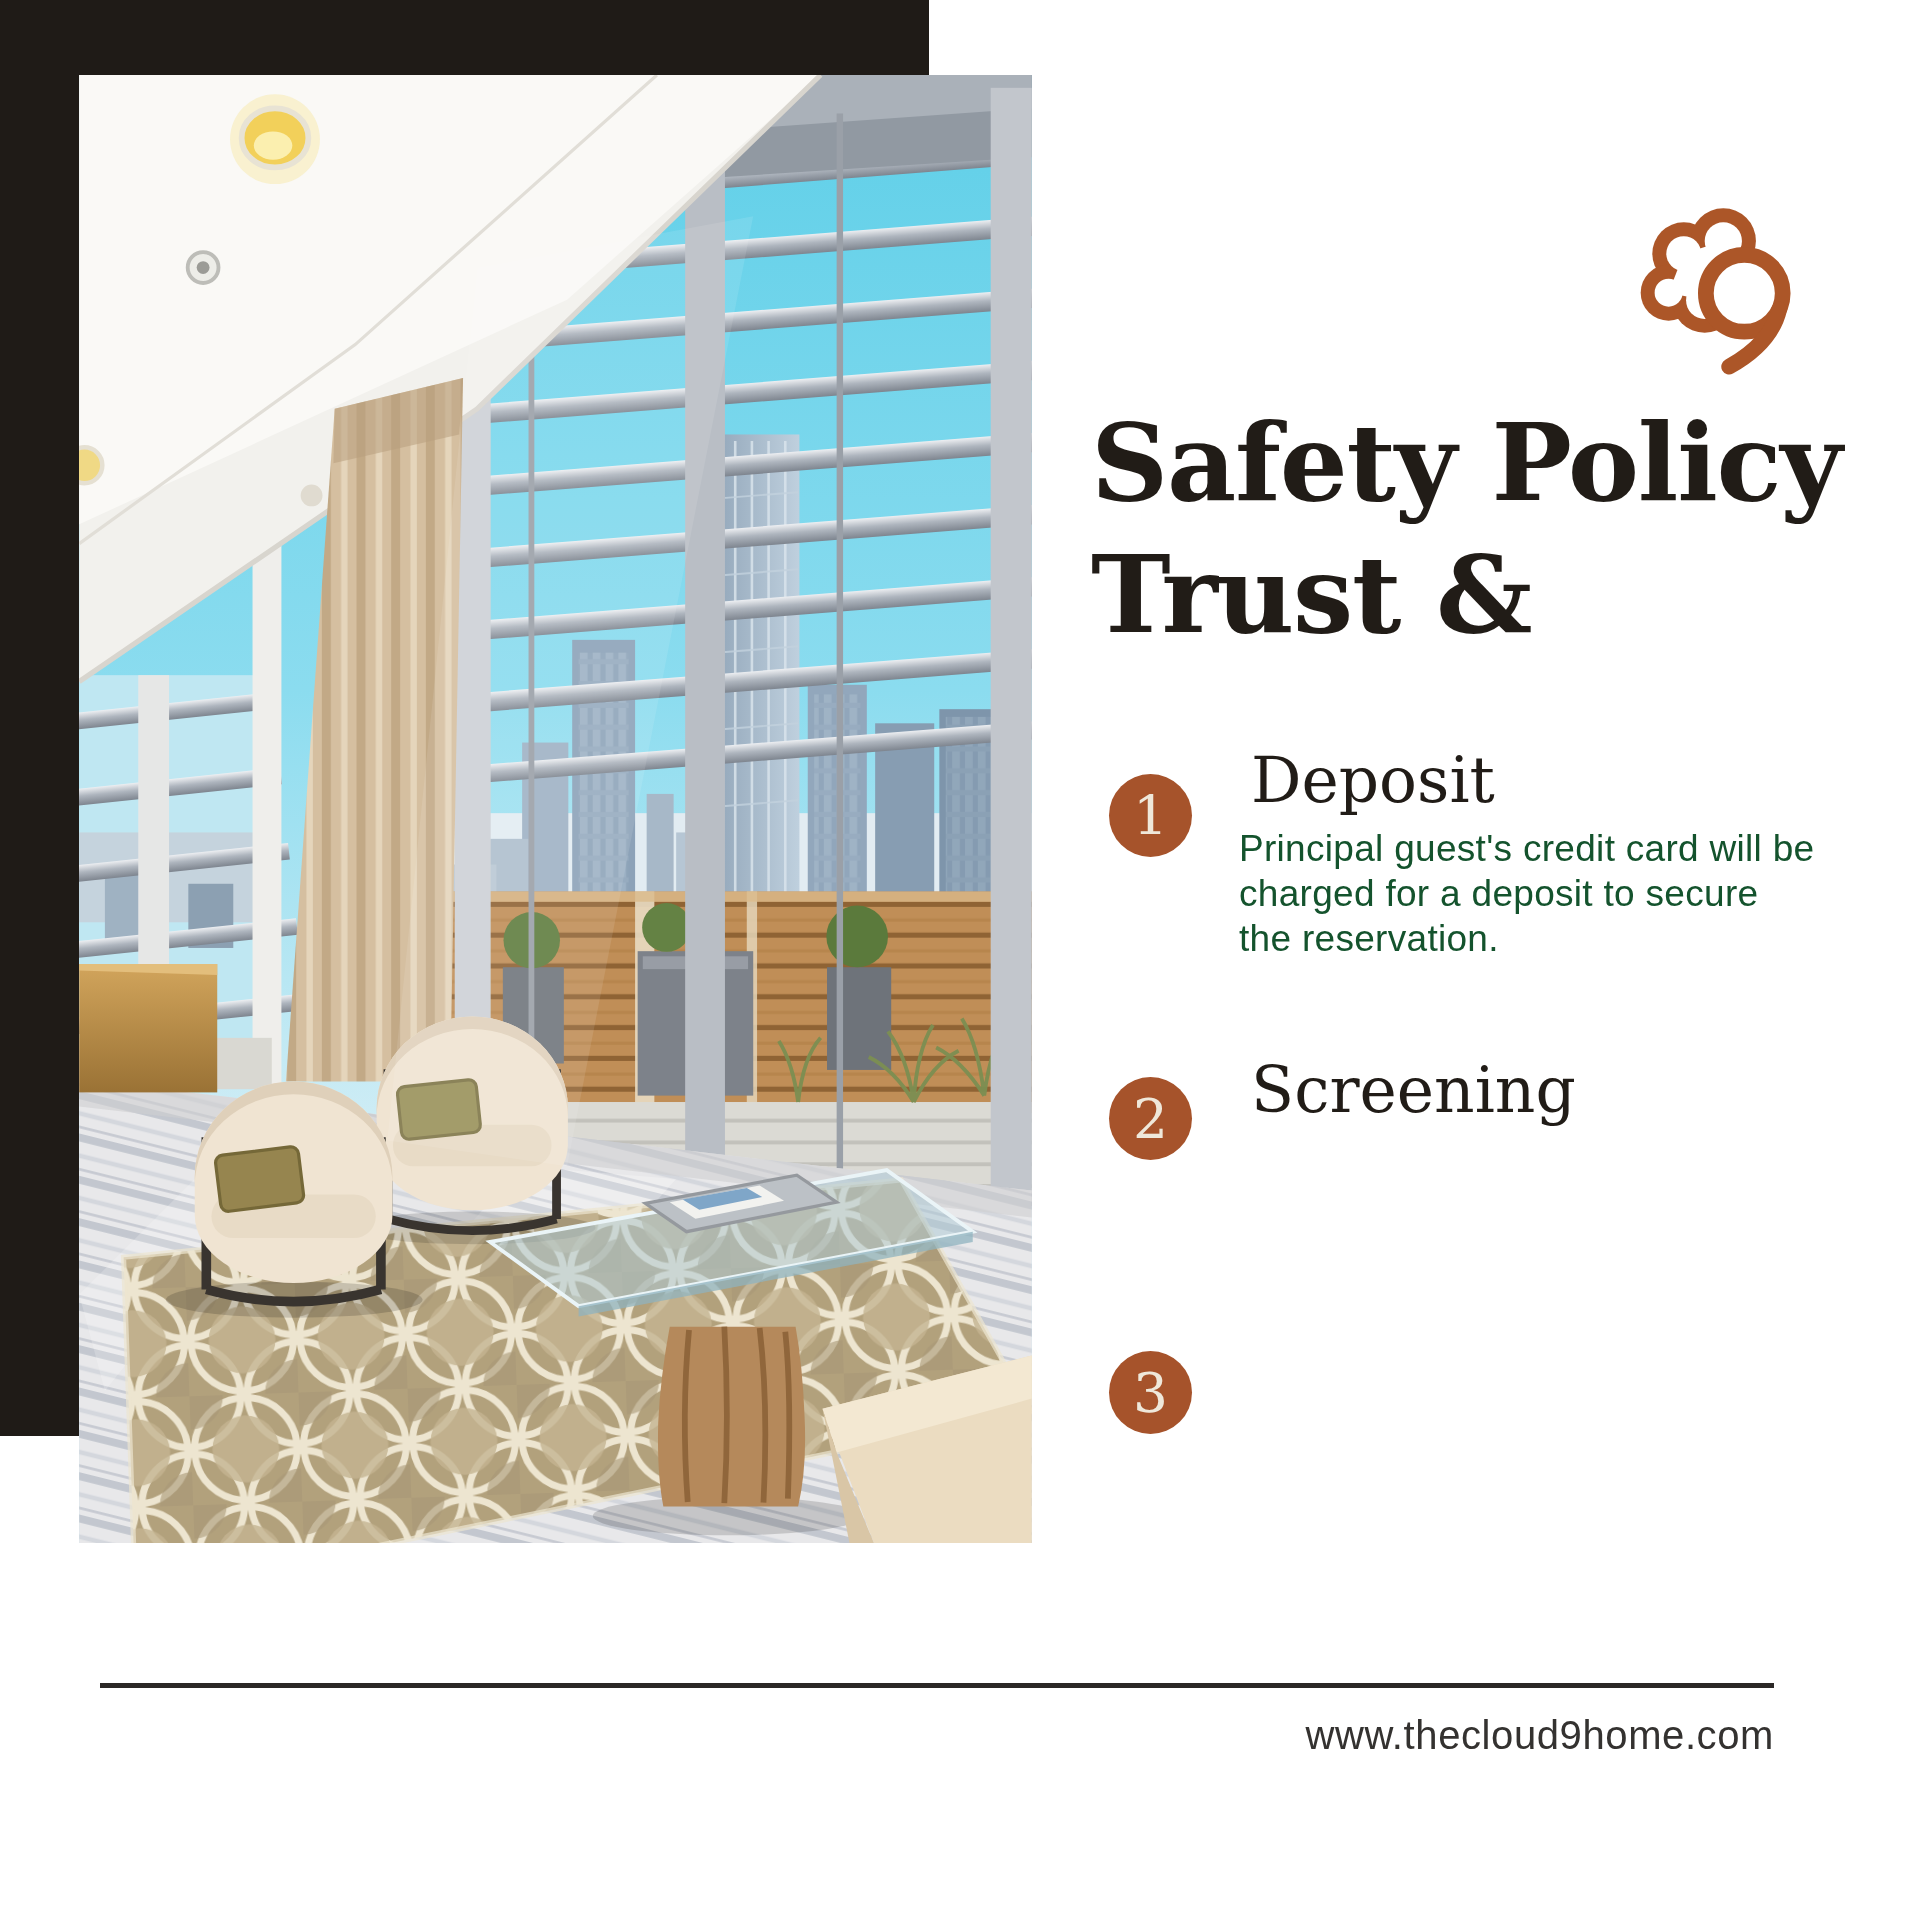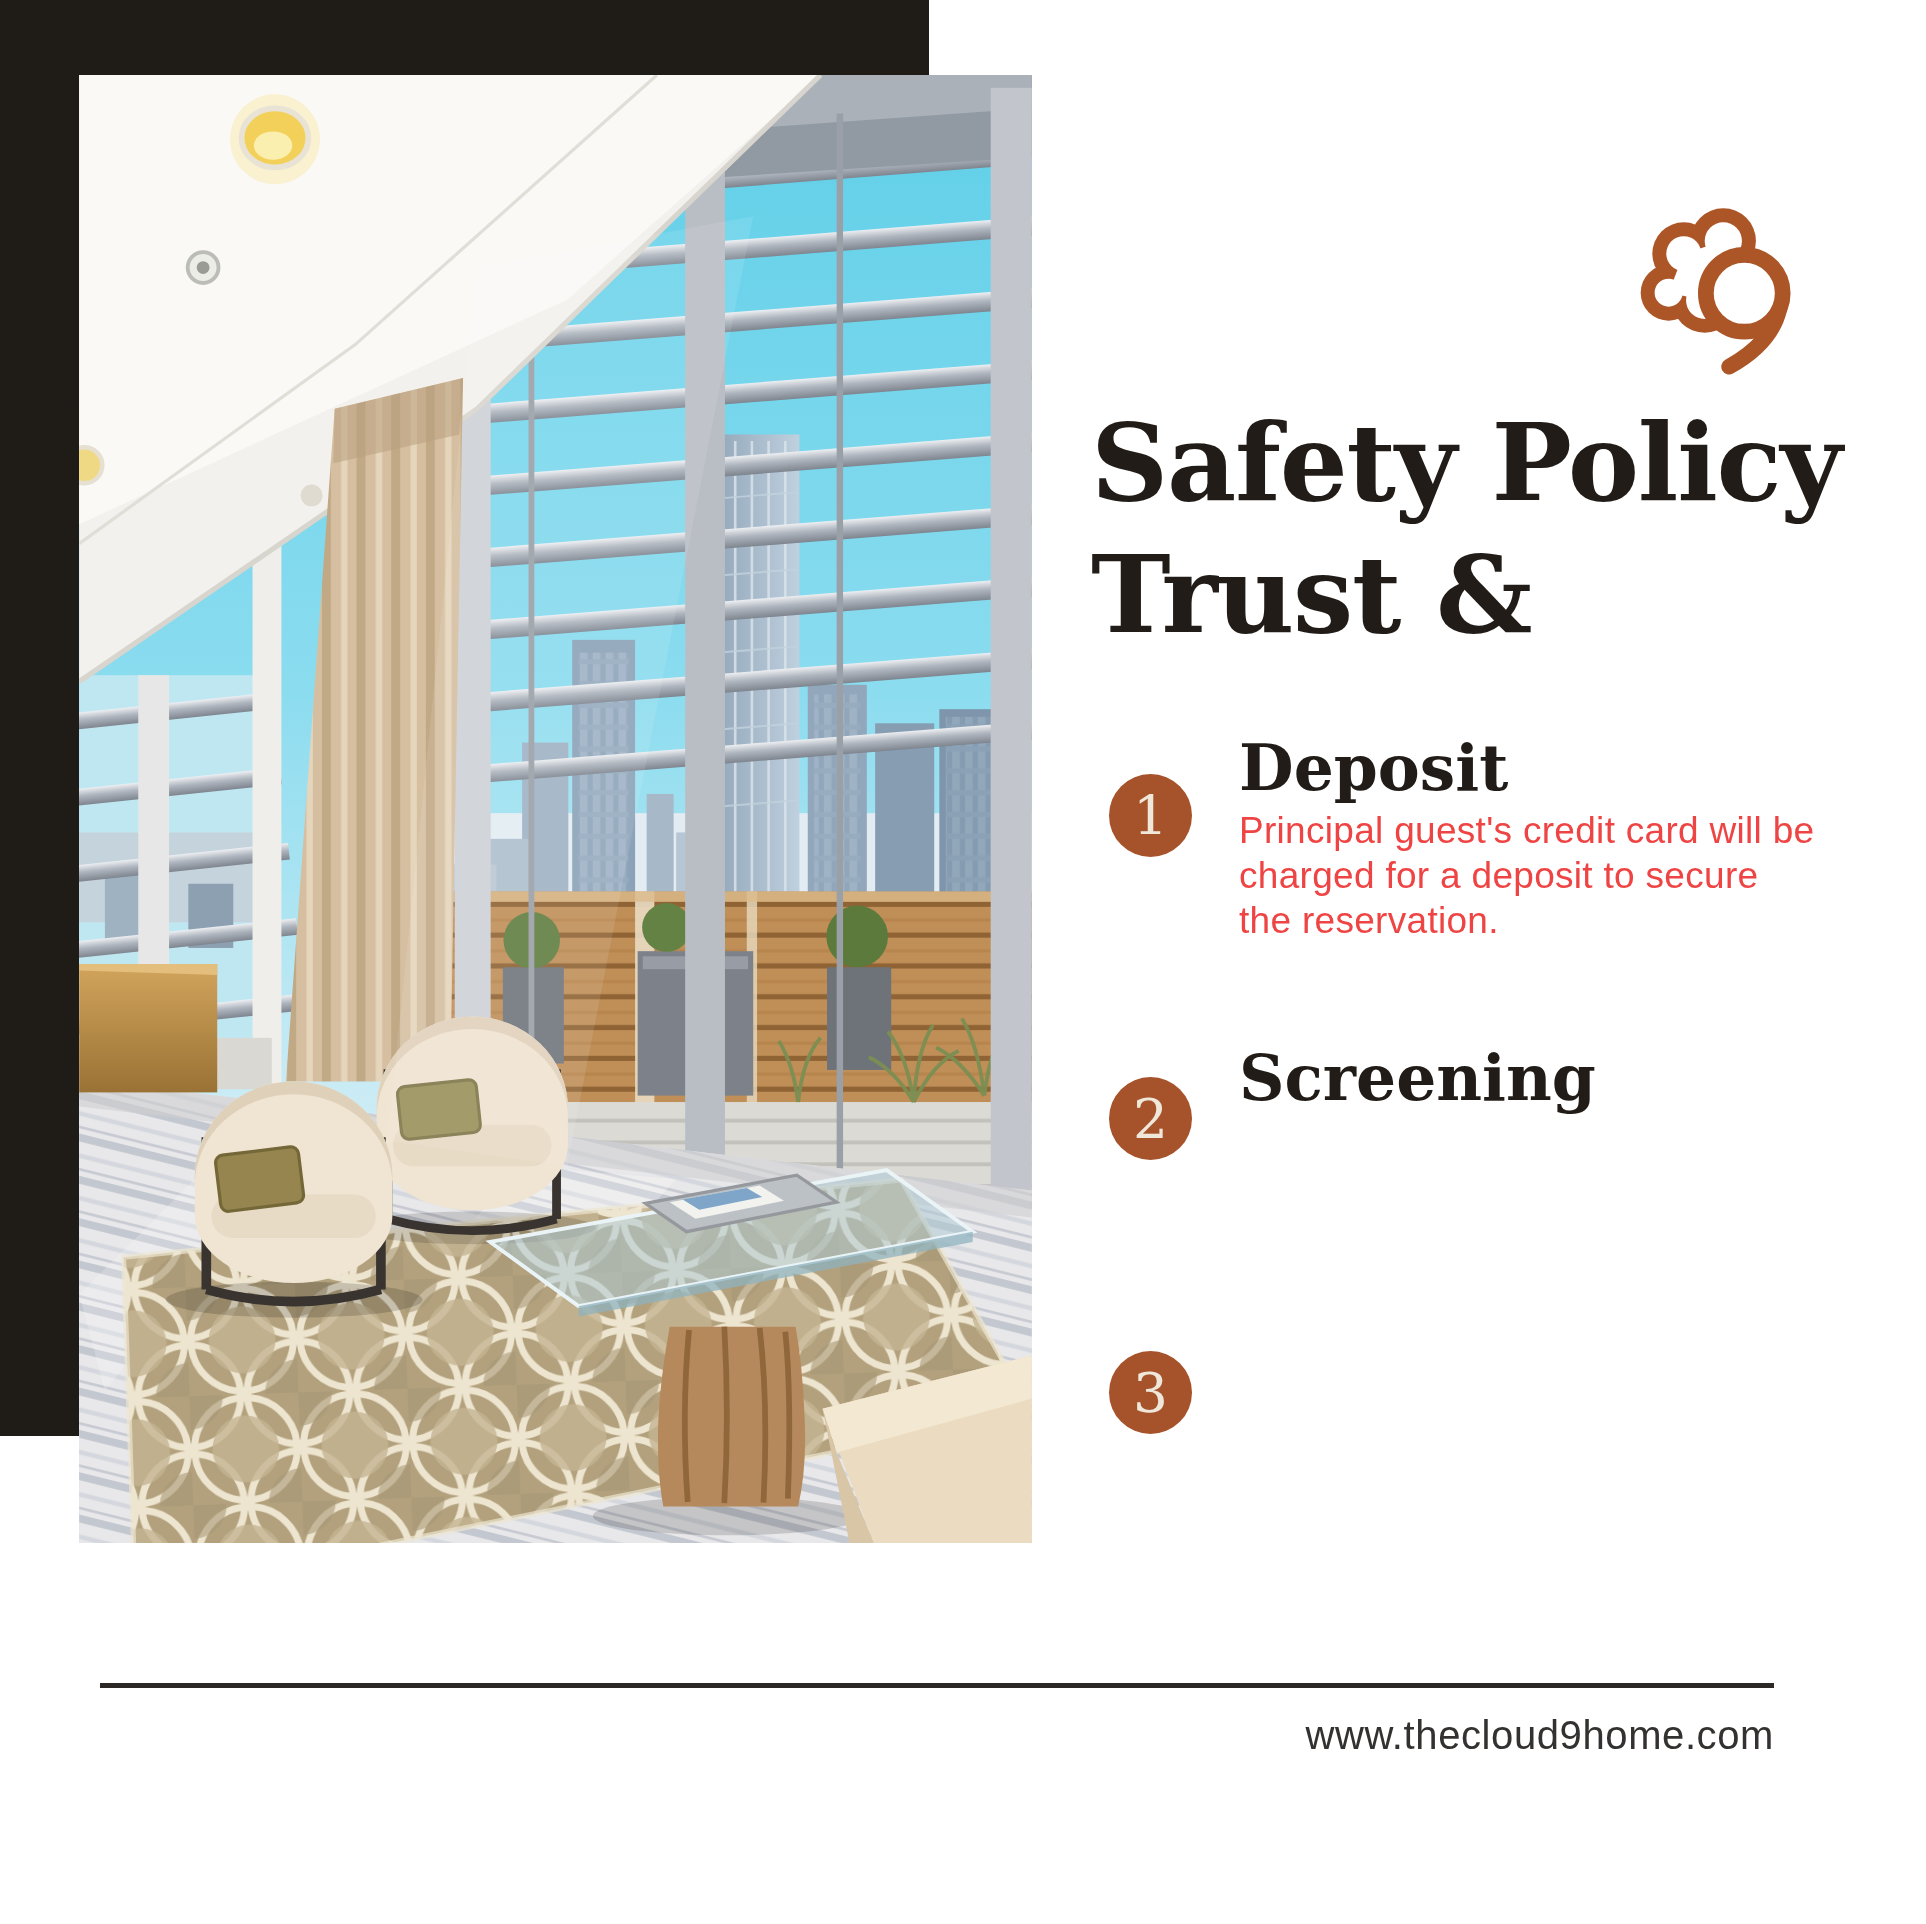--- a/index.html
+++ b/index.html
@@ -11,24 +11,24 @@
 
   .logo{position:absolute;left:1630px;top:185px;width:175px;height:195px;}
 
   .title{position:absolute;left:1091px;top:397px;width:803px;
          font-family:"DejaVu Serif","Liberation Serif",serif;font-weight:bold;
          font-size:107px;line-height:132px;letter-spacing:-1.3px;color:#211C17;}
   .num-circle{position:absolute;left:1109px;width:83px;height:83px;border-radius:50%;
               background:#A6532B;display:flex;align-items:center;justify-content:center;
               font-family:"DejaVu Serif","Liberation Serif",serif;font-size:55px;color:#EFE8DA;}
   .item-text{position:absolute;left:1239px;width:642px;}
-  .item-heading{font-family:"DejaVu Serif","Liberation Serif",serif;font-weight:bold;
-                font-size:63px;line-height:67px;color:#211C17;margin:0;}
+  .item-heading{font-family:"DejaVu Serif","Liberation Serif",serif;font-weight:normal;
+                font-size:63px;line-height:67px;color:#211C17;margin:12px;}
   .item-body{font-family:"Liberation Sans",sans-serif;font-size:37px;line-height:45px;
-             color:#ef4444;letter-spacing:0.3px;margin:6.4px 0 0 0;white-space:pre-line;}
+             color:#14532d;letter-spacing:0.3px;margin:6.4px 0 0 0;white-space:pre-line;}
 
   .divider{position:absolute;left:100px;top:1683px;width:1674px;height:4.5px;background:#2B2826;}
   .footer-url{position:absolute;right:152px;top:1713px;font-family:"Liberation Sans",sans-serif;
               font-size:40px;color:#343230;letter-spacing:0.6px;}
 </style>
 </head>
 <body>
 
 <div class="canvas">
 

